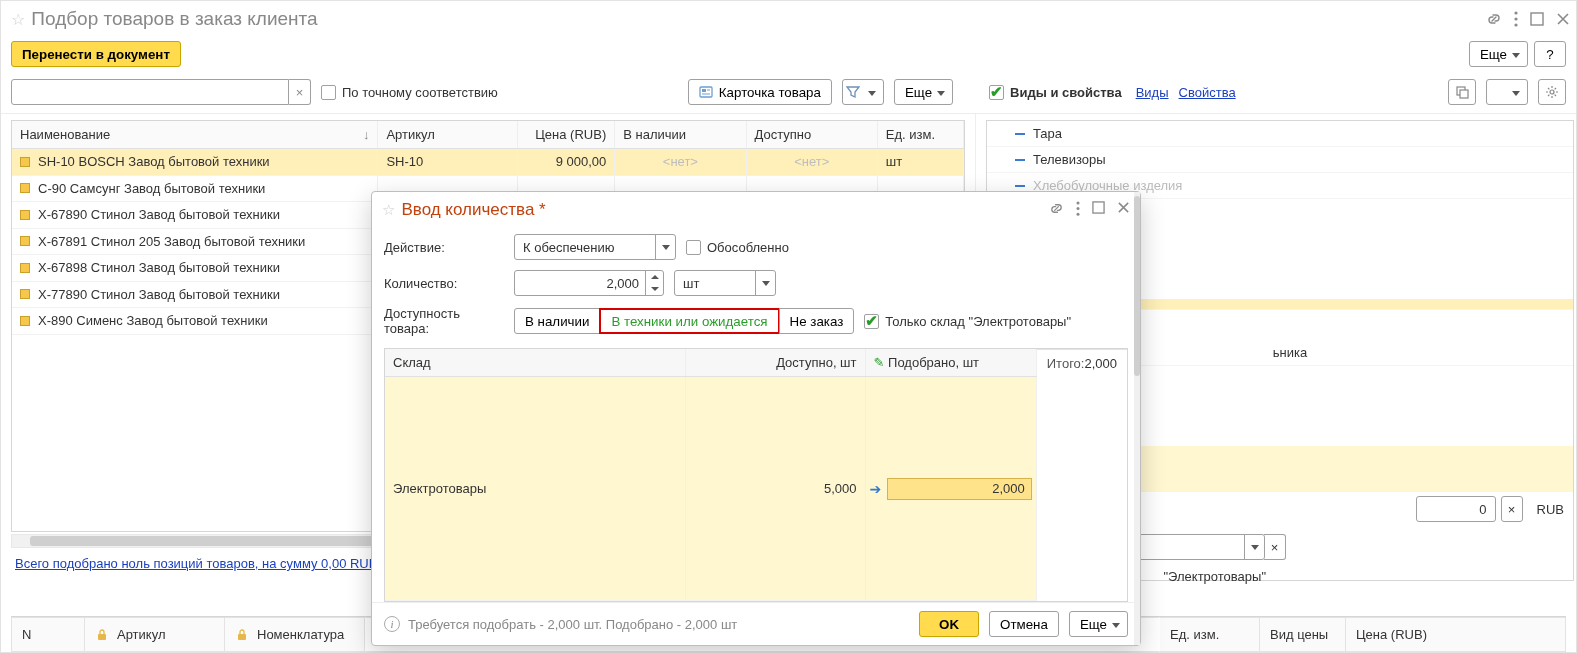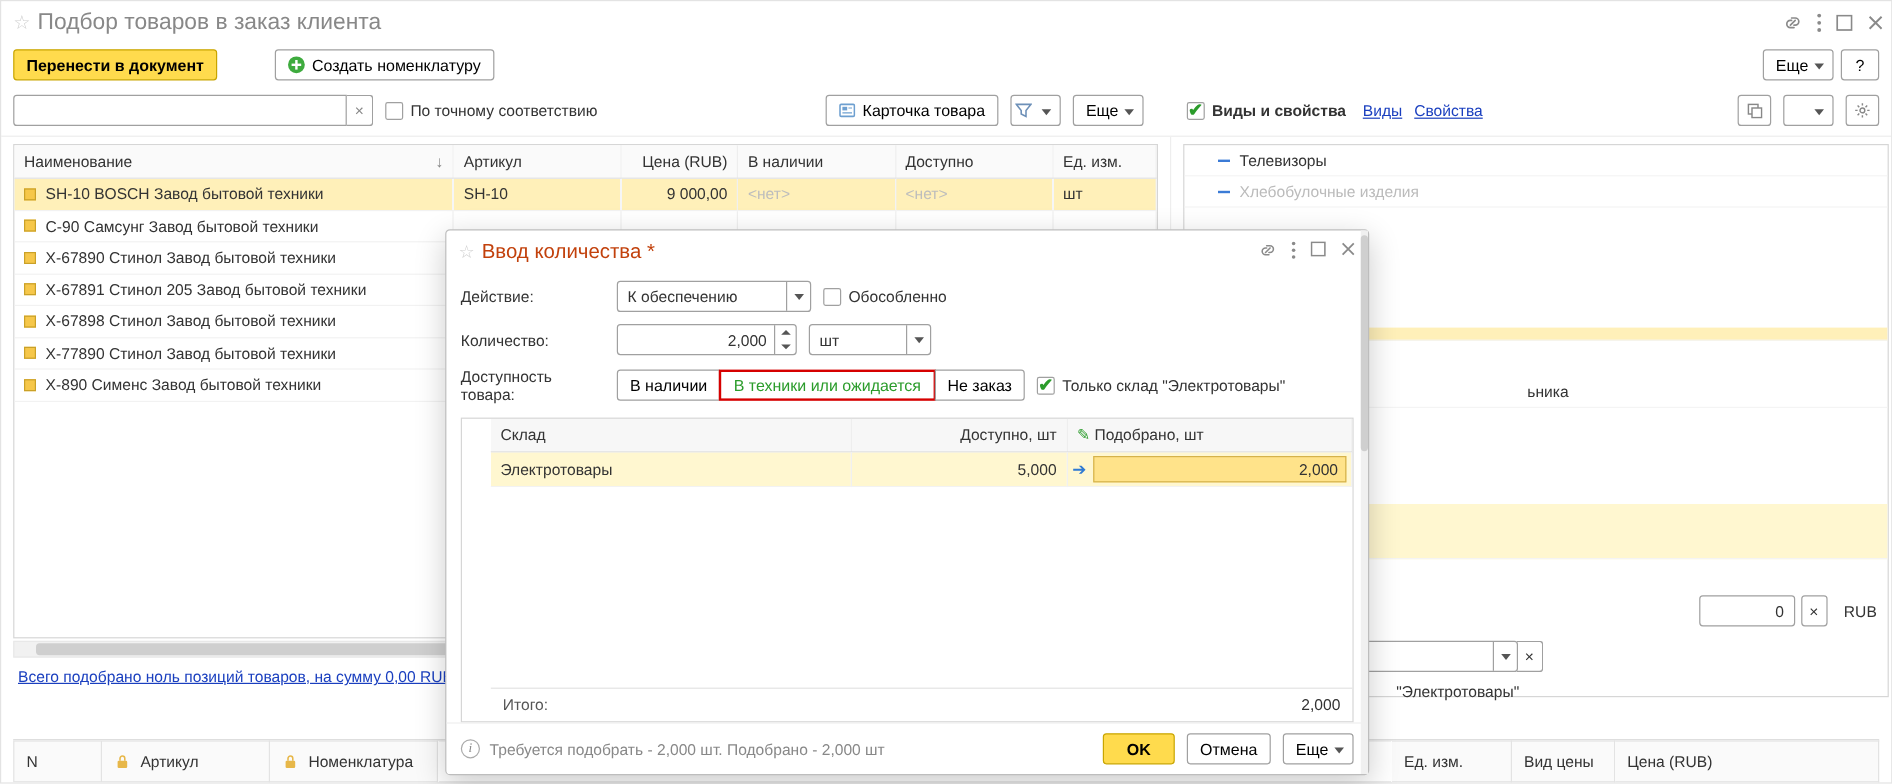--- a/index.html
+++ b/index.html
@@ -69,21 +69,21 @@
   
   .tbl{flex:1;overflow:hidden;border:1px solid var(--panel-border);margin:6px 10px 0 10px;}
   table{border-collapse:collapse;width:100%;table-layout:fixed;}
   thead th{font-weight:400;text-align:left;padding:6px 8px;background:#fafafa;border-right:1px solid #eee;border-bottom:1px solid #e0e0e0;white-space:nowrap;overflow:hidden;}
   thead th .sort{float:right;color:#888;}
   tbody td{padding:5px 8px;border-right:1px solid #f0f0f0;border-bottom:1px solid #f2f2f2;white-space:nowrap;overflow:hidden;}
   .rownode{display:inline-flex;align-items:center;gap:8px;}
   .rownode .node{width:10px;height:10px;background:#f6c74a;border:1px solid #caa128;}
   tbody tr.selected td{background:var(--yellow-row);}
   .num{text-align:right;}
-  .muted{color:#bdbdbd;text-align:left;font-style:normal;}
+  .muted{color:#bdbdbd;text-align:center;font-style:normal;}
 
   
   .hscroll{height:14px;background:#f1f1f1;margin:2px 10px 4px 10px;border:1px solid #e8e8e8;position:relative;}
   .hscroll .thumb{position:absolute;left:18px;right:50%;top:1px;bottom:1px;background:#cfcfcf;border-radius:3px;}
 
   
   .summary{padding:4px 14px;}
   .summary a{color:var(--link);text-decoration:underline;cursor:pointer;}
 
   
@@ -121,21 +121,21 @@
   .spin .btns div::after{content:"";border-left:4px solid transparent;border-right:4px solid transparent;}
   .spin .btns .up::after{border-bottom:4px solid #555;}
   .spin .btns .dn::after{border-top:4px solid #555;}
   .seg{display:flex;}
   .seg .btn{border-radius:0;margin-left:-1px;}
   .seg .btn:first-child{border-top-left-radius:3px;border-bottom-left-radius:3px;margin-left:0;}
   .seg .btn:last-child{border-top-right-radius:3px;border-bottom-right-radius:3px;}
   .seg .btn.active{color:var(--green);font-weight:400;}
   .hl-red{border:2px solid var(--red);}
 
-  .dtable-wrap{margin:6px 12px 0 12px;border:1px solid var(--panel-border);flex:1;display:flex;flex-direction:column;overflow:hidden;padding-left:24px;}
+  .dtable-wrap{margin:6px 12px 0 12px;border:1px solid var(--panel-border);flex:1;display:flex;overflow:hidden;}
   .dtable-wrap table{width:100%;}
   .dtable-wrap thead th{background:#f7f7f7;}
   .dtable-wrap tbody td{background:var(--yellow-row2);}
   .dtable-wrap .spacer-row{flex:1;background:#fff;}
   .dtable-foot{border-top:1px solid #e3e3e3;display:flex;padding:6px 10px;}
   .dtable-foot .lab{color:#555;}
   .dtable-foot .val{margin-left:auto;}
 
   .dbuttons{display:flex;align-items:center;gap:10px;padding:8px 12px;border-top:1px solid #eee;}
   .dbuttons .info{display:flex;align-items:center;gap:8px;color:#888;}
@@ -180,24 +180,20 @@
           <svg width="14" height="14" viewBox="0 0 14 14">
             <path d="M2 2l10 10M12 2L2 12" stroke="#8a8a8a" stroke-width="1.6"></path>
           </svg>
         </span>
     </div>
   </div>
 
   <div class="toolbar1">
     <button class="btn btn-yellow">Перенести в документ</button>
     <span style="width:28px"></span>
-    <button class="btn">
-      <span class="plus-ico"></span>
-      <span>Создать номенклатуру</span>
-    </button>
     <span class="spacer"></span>
     <div class="more-help">
       <button class="btn dd-after">Еще</button>
       <button class="btn" style="width:32px;justify-content:center;">?</button>
     </div>
   </div>
 
   <div class="toolbar2">
     <div class="searchwrap">
       <div class="input">
@@ -357,20 +353,24 @@
       <div class="hscroll">
           <div class="thumb"></div>
         </div>
       <div class="summary">
         <a>Всего подобрано ноль позиций товаров, на сумму 0,00 RUB</a>
       </div>
     </div>
 
     <div class="right" style="position:relative;">
       <div class="tree">
+        <div class="tree-row">
+            <span class="dash"></span>
+            <span>Тара</span>
+          </div>
         <div class="tree-row">
             <span class="dash"></span>
             <span>Телевизоры</span>
           </div>
         <div class="tree-row" style="color:#bbb;">
             <span class="dash"></span>
             <span>Хлебобулочные изделия</span>
           </div>
         <div style="height:100px;"></div>
         <div class="tree-row sel" style="justify-content:flex-end;"></div>

